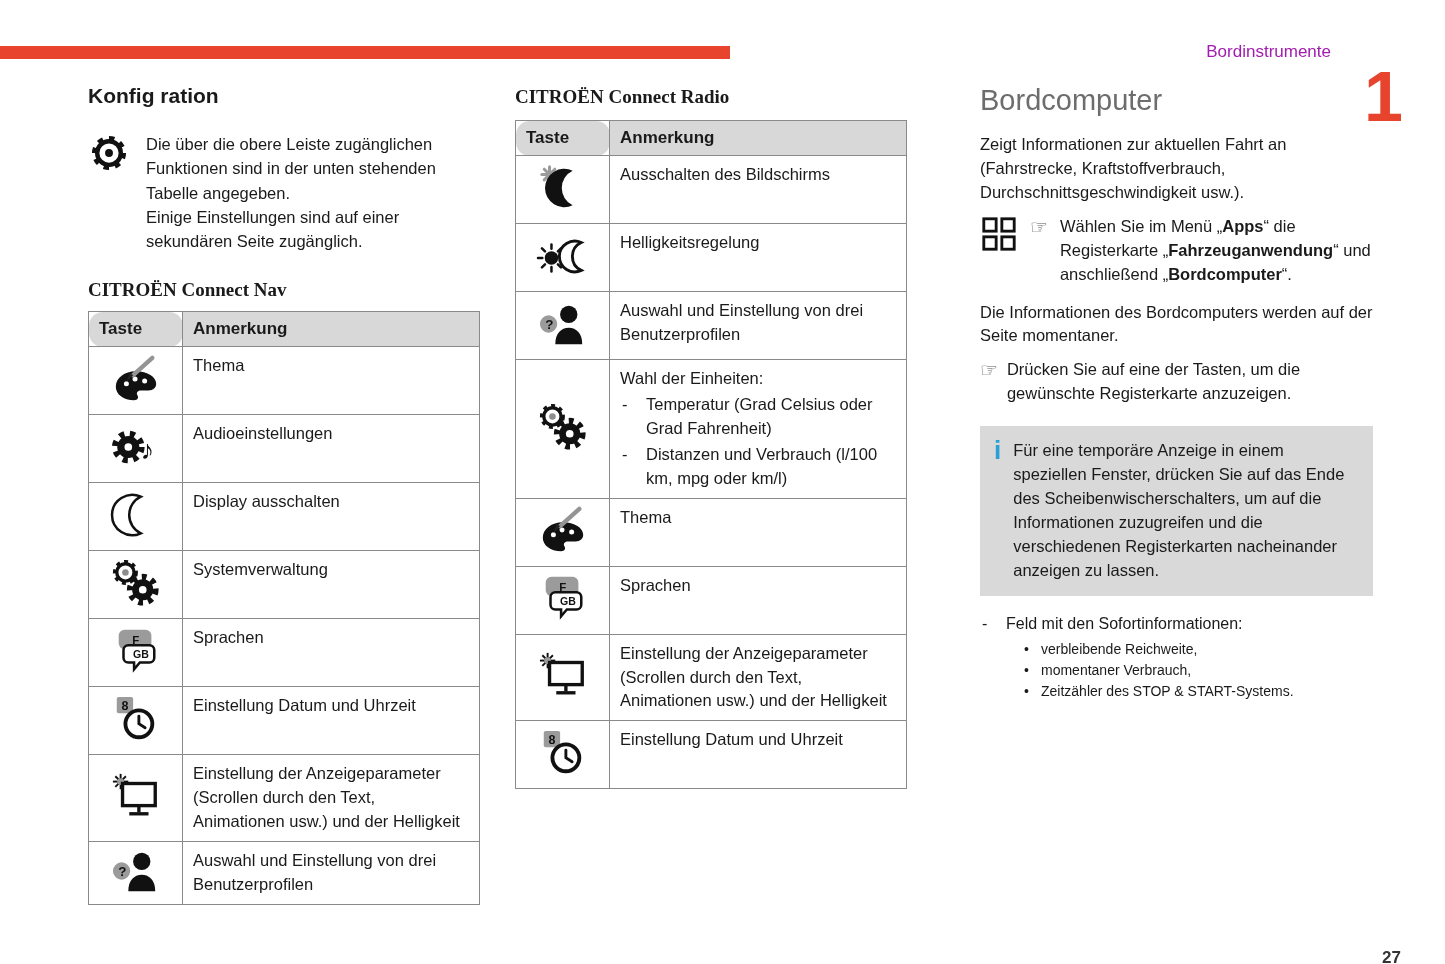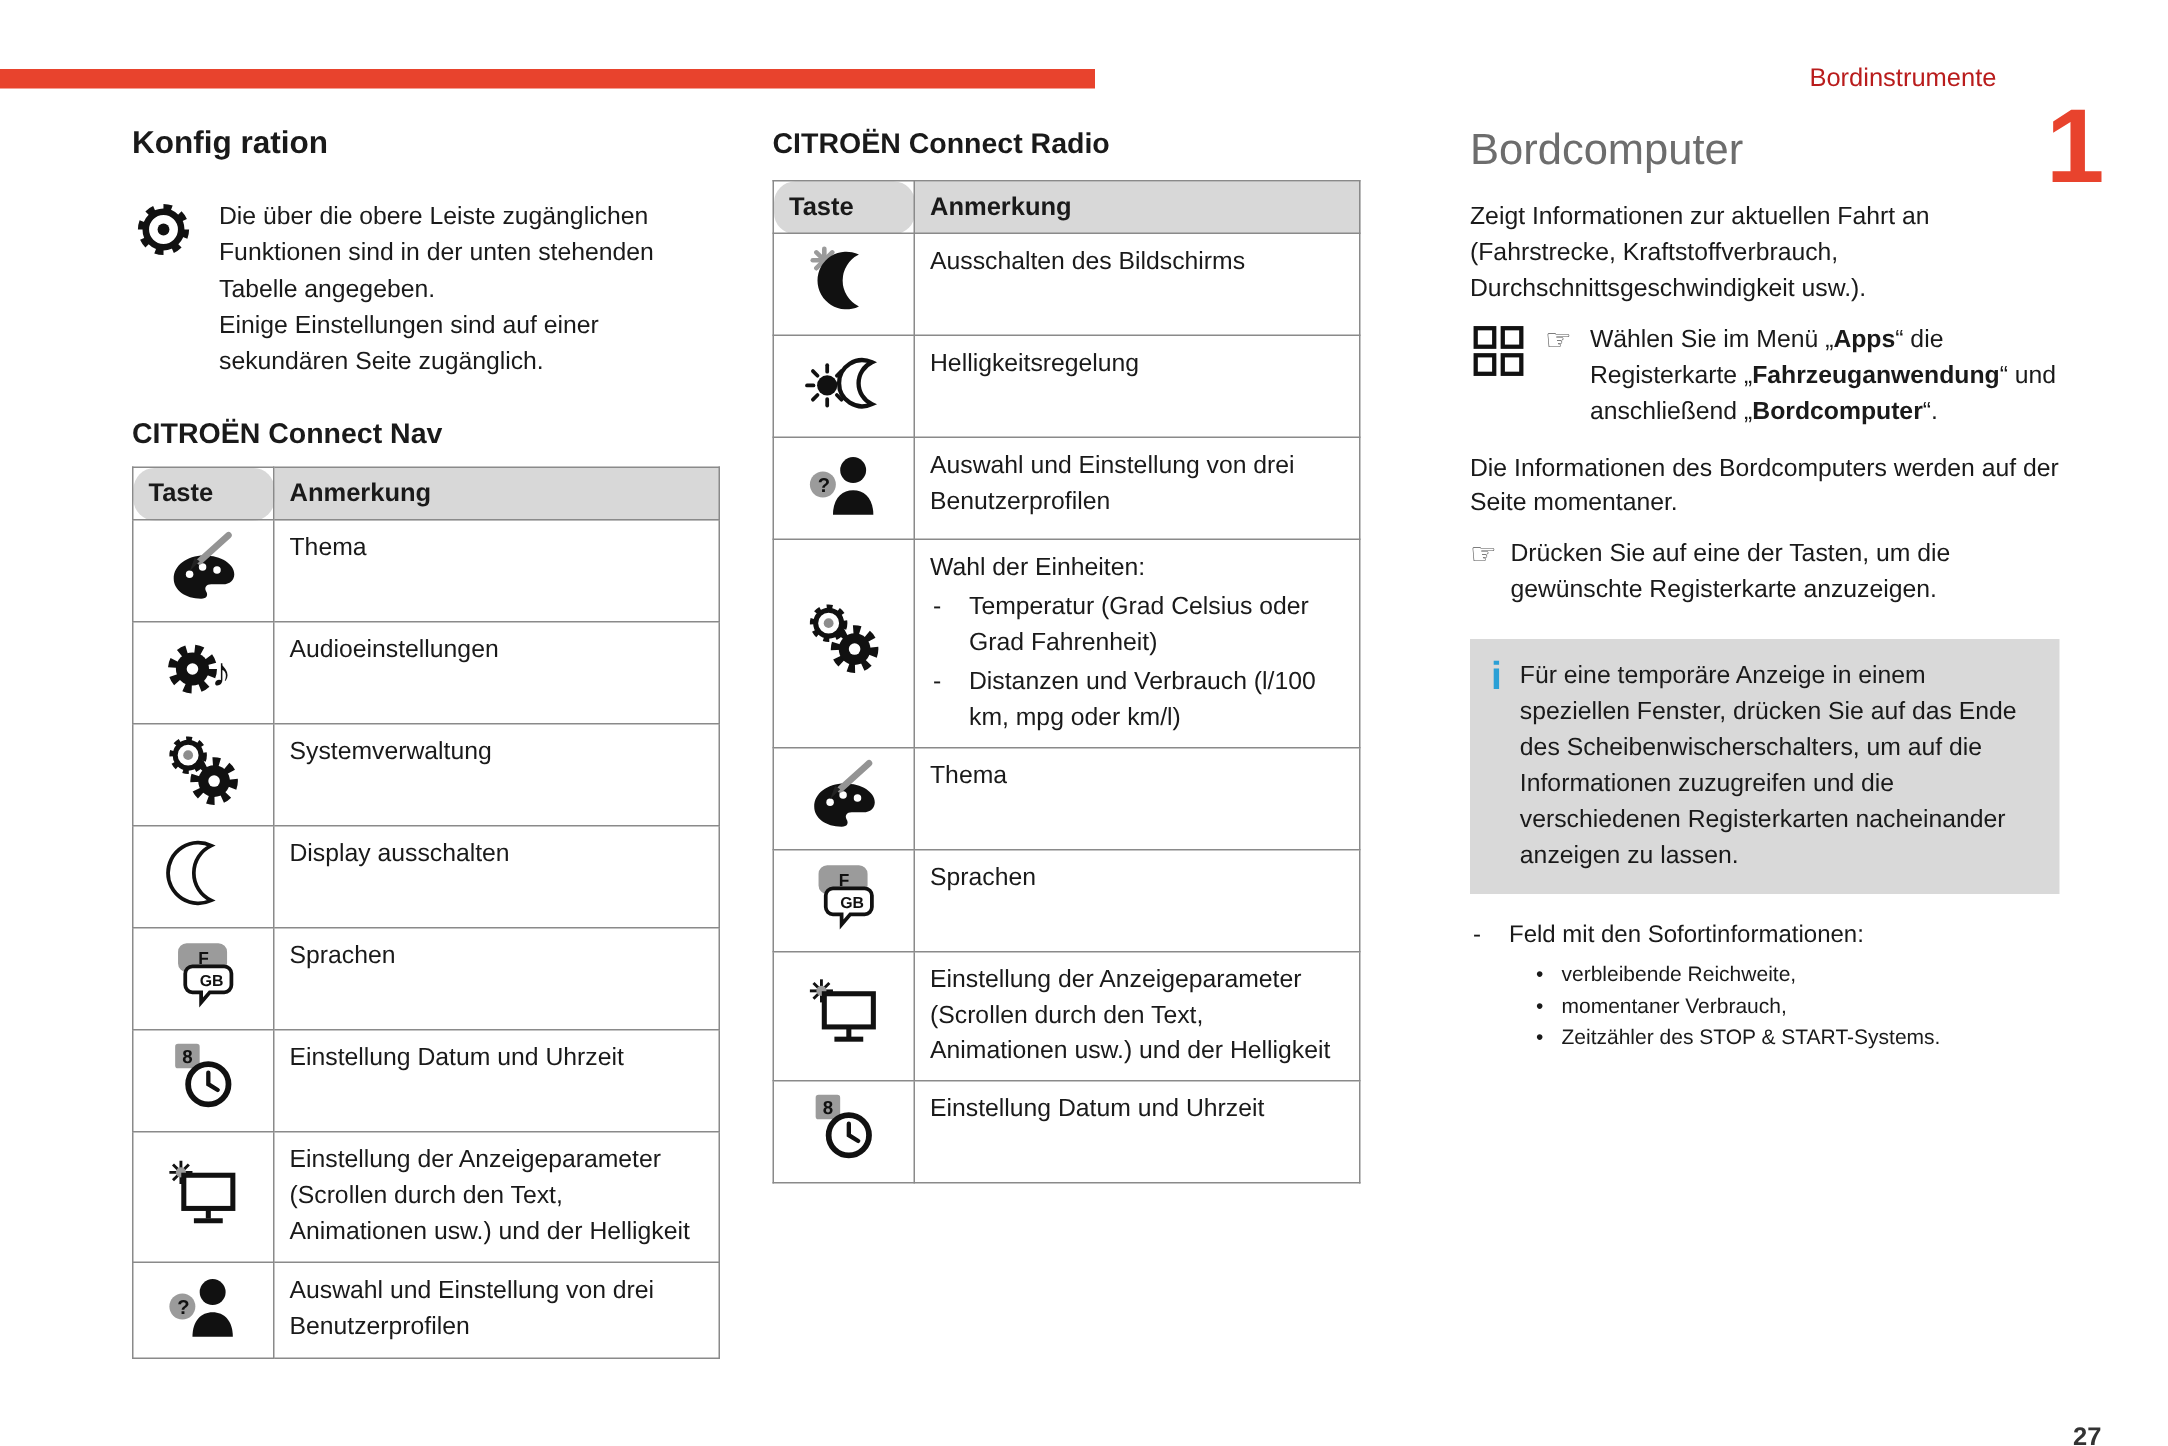--- a/index.html
+++ b/index.html
@@ -1,35 +1,35 @@
 <!DOCTYPE html>
 <html><head>
 <meta charset="utf-8">
 <style>
   * { box-sizing: border-box; margin: 0; padding: 0; }
   html,body { background: #ffffff; }
   body { font-family: "Liberation Sans", sans-serif; color: #1a1a1a; }
   .page { position: relative; width: 1445px; height: 964px; background: #fff; overflow: hidden; }
 
   .top-bar { position: absolute; left: 0; top: 46px; width: 730px; height: 13px; background: #e8432d; }
-  .header-right { position: absolute; top: 42px; right: 114px; font-size: 17px; color: #b91c1c; }
+  .header-right { position: absolute; top: 42px; right: 114px; font-size: 17px; color: #a21caf; }
   .chapter-num { position: absolute; top: 62px; right: 42px; font-size: 70px; font-weight: bold; color: #e8432d; line-height: 1; }
   .page-num { position: absolute; right: 44px; top: 948px; font-size: 17px; font-weight: bold; color: #333; }
 
   .col { position: absolute; top: 84px; width: 392px; }
   .col-left { left: 88px; }
   .col-mid  { left: 515px; }
   .col-right{ left: 980px; width: 393px; }
 
   .h-config { font-size: 21px; font-weight: bold; }
   .config-intro { display: flex; gap: 16px; margin-top: 24px; }
   .cfg-icon svg { width: 42px; height: 42px; }
   .config-intro p { font-size: 16.5px; line-height: 1.47; white-space: pre-line; flex: 1; }
 
-  .table-title { font-size: 19px; font-weight: bold; margin-top: 26px; }
+  .table-title { font-size: 19px; font-weight: bold; margin-top: 26px; font-family: Liberation Serif, serif; }
   .col-mid .table-title { margin-top: 2px; }
 
   table.taste-table { width: 100%; border-collapse: collapse; margin-top: 10px; }
   .col-mid table.taste-table { margin-top: 12px; }
   .taste-table th, .taste-table td { border: 1px solid #8a8a8a; }
   .taste-table th { background: #d8d8d8; font-size: 17px; text-align: left; padding: 7px 10px; font-weight: bold; }
   .taste-table th.th-taste { width: 94px; border-radius: 14px; }
   td.c-icon { text-align: center; vertical-align: middle; padding: 4px 2px; }
   td.c-icon svg { width: 54px; height: 50px; display: inline-block; }
   td.c-text { font-size: 16.5px; line-height: 1.45; padding: 7px 10px; vertical-align: top; }
@@ -205,29 +205,29 @@
           <td class="c-text">Thema</td>
         </tr>
         <tr class="r-std">
           <td class="c-icon"><span><svg>
                   <use href="#i-audio"></use>
                 </svg></span></td>
           <td class="c-text">Audioeinstellungen</td>
         </tr>
         <tr class="r-std">
           <td class="c-icon"><span><svg>
+                  <use href="#i-moon"></use>
+                </svg></span></td>
+          <td class="c-text">Display ausschalten</td>
+        </tr>
+        <tr class="r-std">
+          <td class="c-icon"><span><svg>
                   <use href="#i-gears"></use>
                 </svg></span></td>
           <td class="c-text">Systemverwaltung</td>
-        </tr>
-        <tr class="r-std">
-          <td class="c-icon"><span><svg>
-                  <use href="#i-moon"></use>
-                </svg></span></td>
-          <td class="c-text">Display ausschalten</td>
         </tr>
         <tr class="r-std">
           <td class="c-icon"><span><svg>
                   <use href="#i-bubbles"></use>
                 </svg></span></td>
           <td class="c-text">Sprachen</td>
         </tr>
         <tr class="r-std">
           <td class="c-icon"><span><svg>
                   <use href="#i-datetime"></use>

